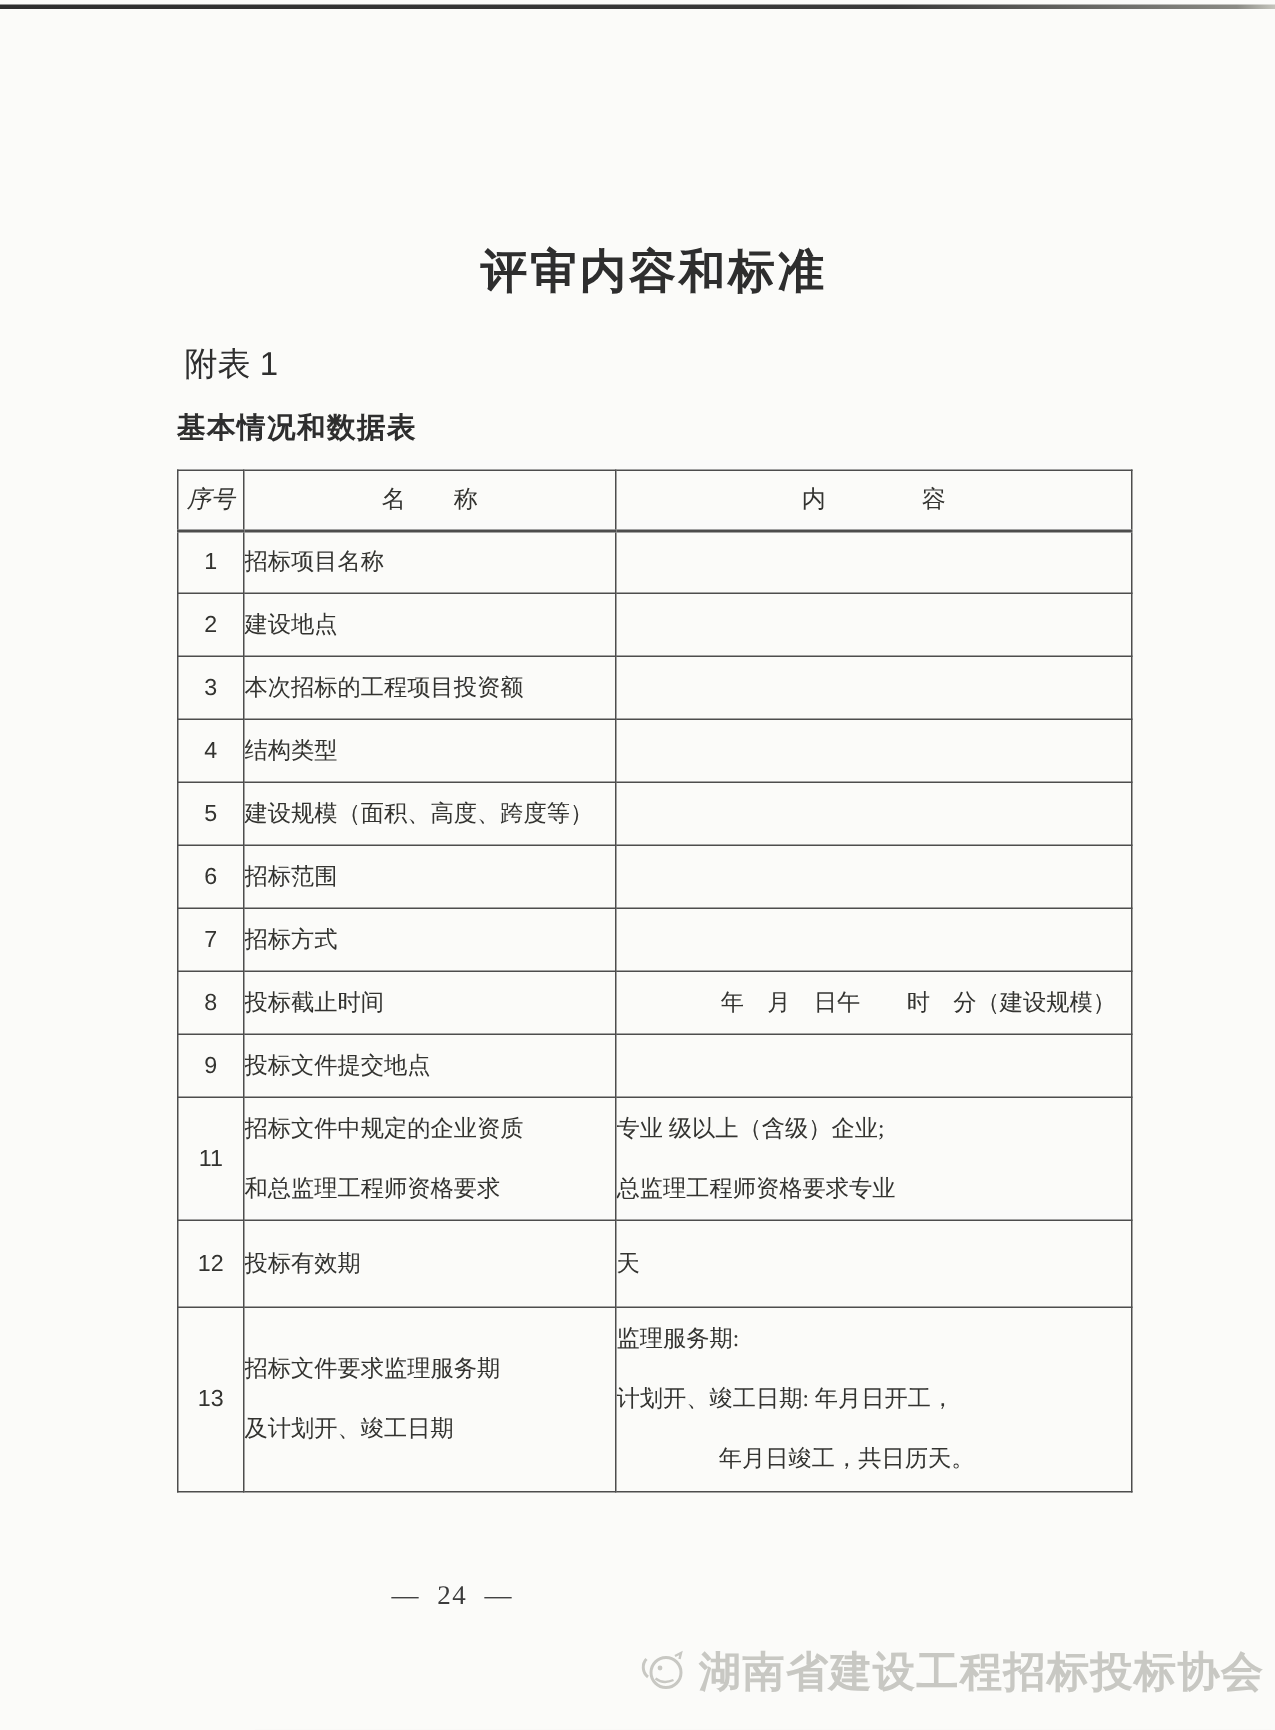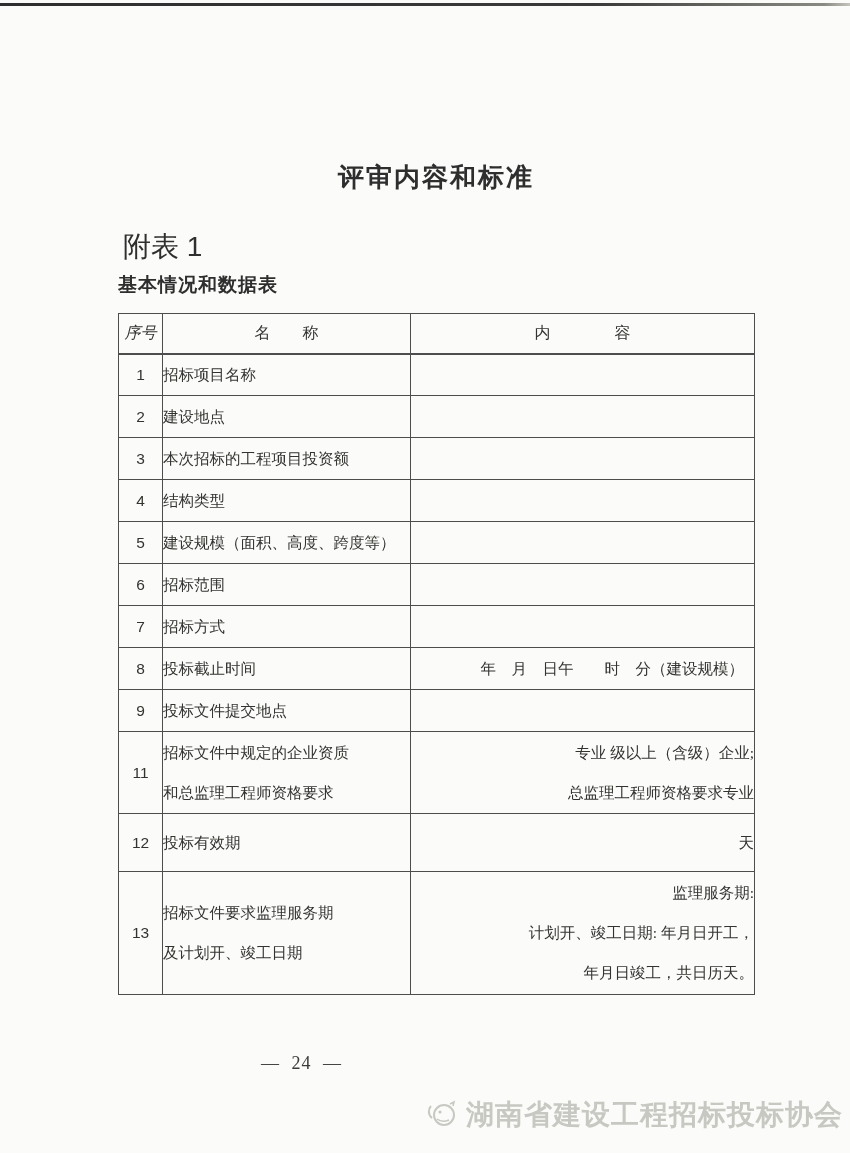--- a/index.html
+++ b/index.html
@@ -18,28 +18,28 @@
     position: absolute; top: 3px; left: 0; right: 0; height: 3px;
     background: linear-gradient(90deg, #2e2e2e 0%, #3a3a3a 70%, #8a8a84 97%, #c5c5bd 100%);
   }
   .content {
     position: absolute; left: 118px; top: 0; width: 636px;
   }
   .doc-title {
     position: absolute; top: 160px; left: 0; width: 100%;
     margin: 0;
     text-align: center;
-    font-size: 26px; font-weight: bold;
+    font-size: 31px; font-weight: bold;
     letter-spacing: 2px;
     color: #2e2e2e;
     font-family: Liberation Serif, serif;
   }
   .appendix-label {
     position: absolute; top: 228px; left: 5px;
-    font-size: 28px; color: #2f2f2f;
+    font-size: 22px; color: #2f2f2f;
     font-family: "Liberation Sans", "DejaVu Sans", sans-serif;
   }
   .table-title {
     position: absolute; top: 272px; left: 0; width: 100%;
     text-align: left;
     font-size: 19px; font-weight: bold;
     letter-spacing: 1px;
     color: #2e2e2e;
   }
   table.tbl {
@@ -72,21 +72,21 @@
   tbody tr.r11 { height: 82px; }
   tbody tr.r12 { height: 58px; margin-top: 24px; }
   tbody tr.r13 { height: 123px; }
   td.no {
     text-align: center;
     font-family: "Liberation Sans", "DejaVu Sans", sans-serif;
     font-size: 15px;
     color: #2f2f2f;
   }
   td.name { padding-left: 13px; }
-  td.cont { padding-left: 13px; padding-right: 9px; text-align: right; }
+  td.cont { padding-left: 13px; padding-right: 9px; }
   td.cont.align-right { text-align: right; padding-right: 10px; }
   .line { display: block; line-height: 24px; }
   tr.r10 td.name .line { line-height: 27px; }
   tr.r11 .line, tr.r13 .line { line-height: 40px; }
   .line.indent { text-indent: 4.4em; }
   .page-number {
     position: absolute; left: 143px; top: 1053px;
     font-size: 18px; color: #3c3c3c;
     letter-spacing: 1px;
     word-spacing: 6px;

